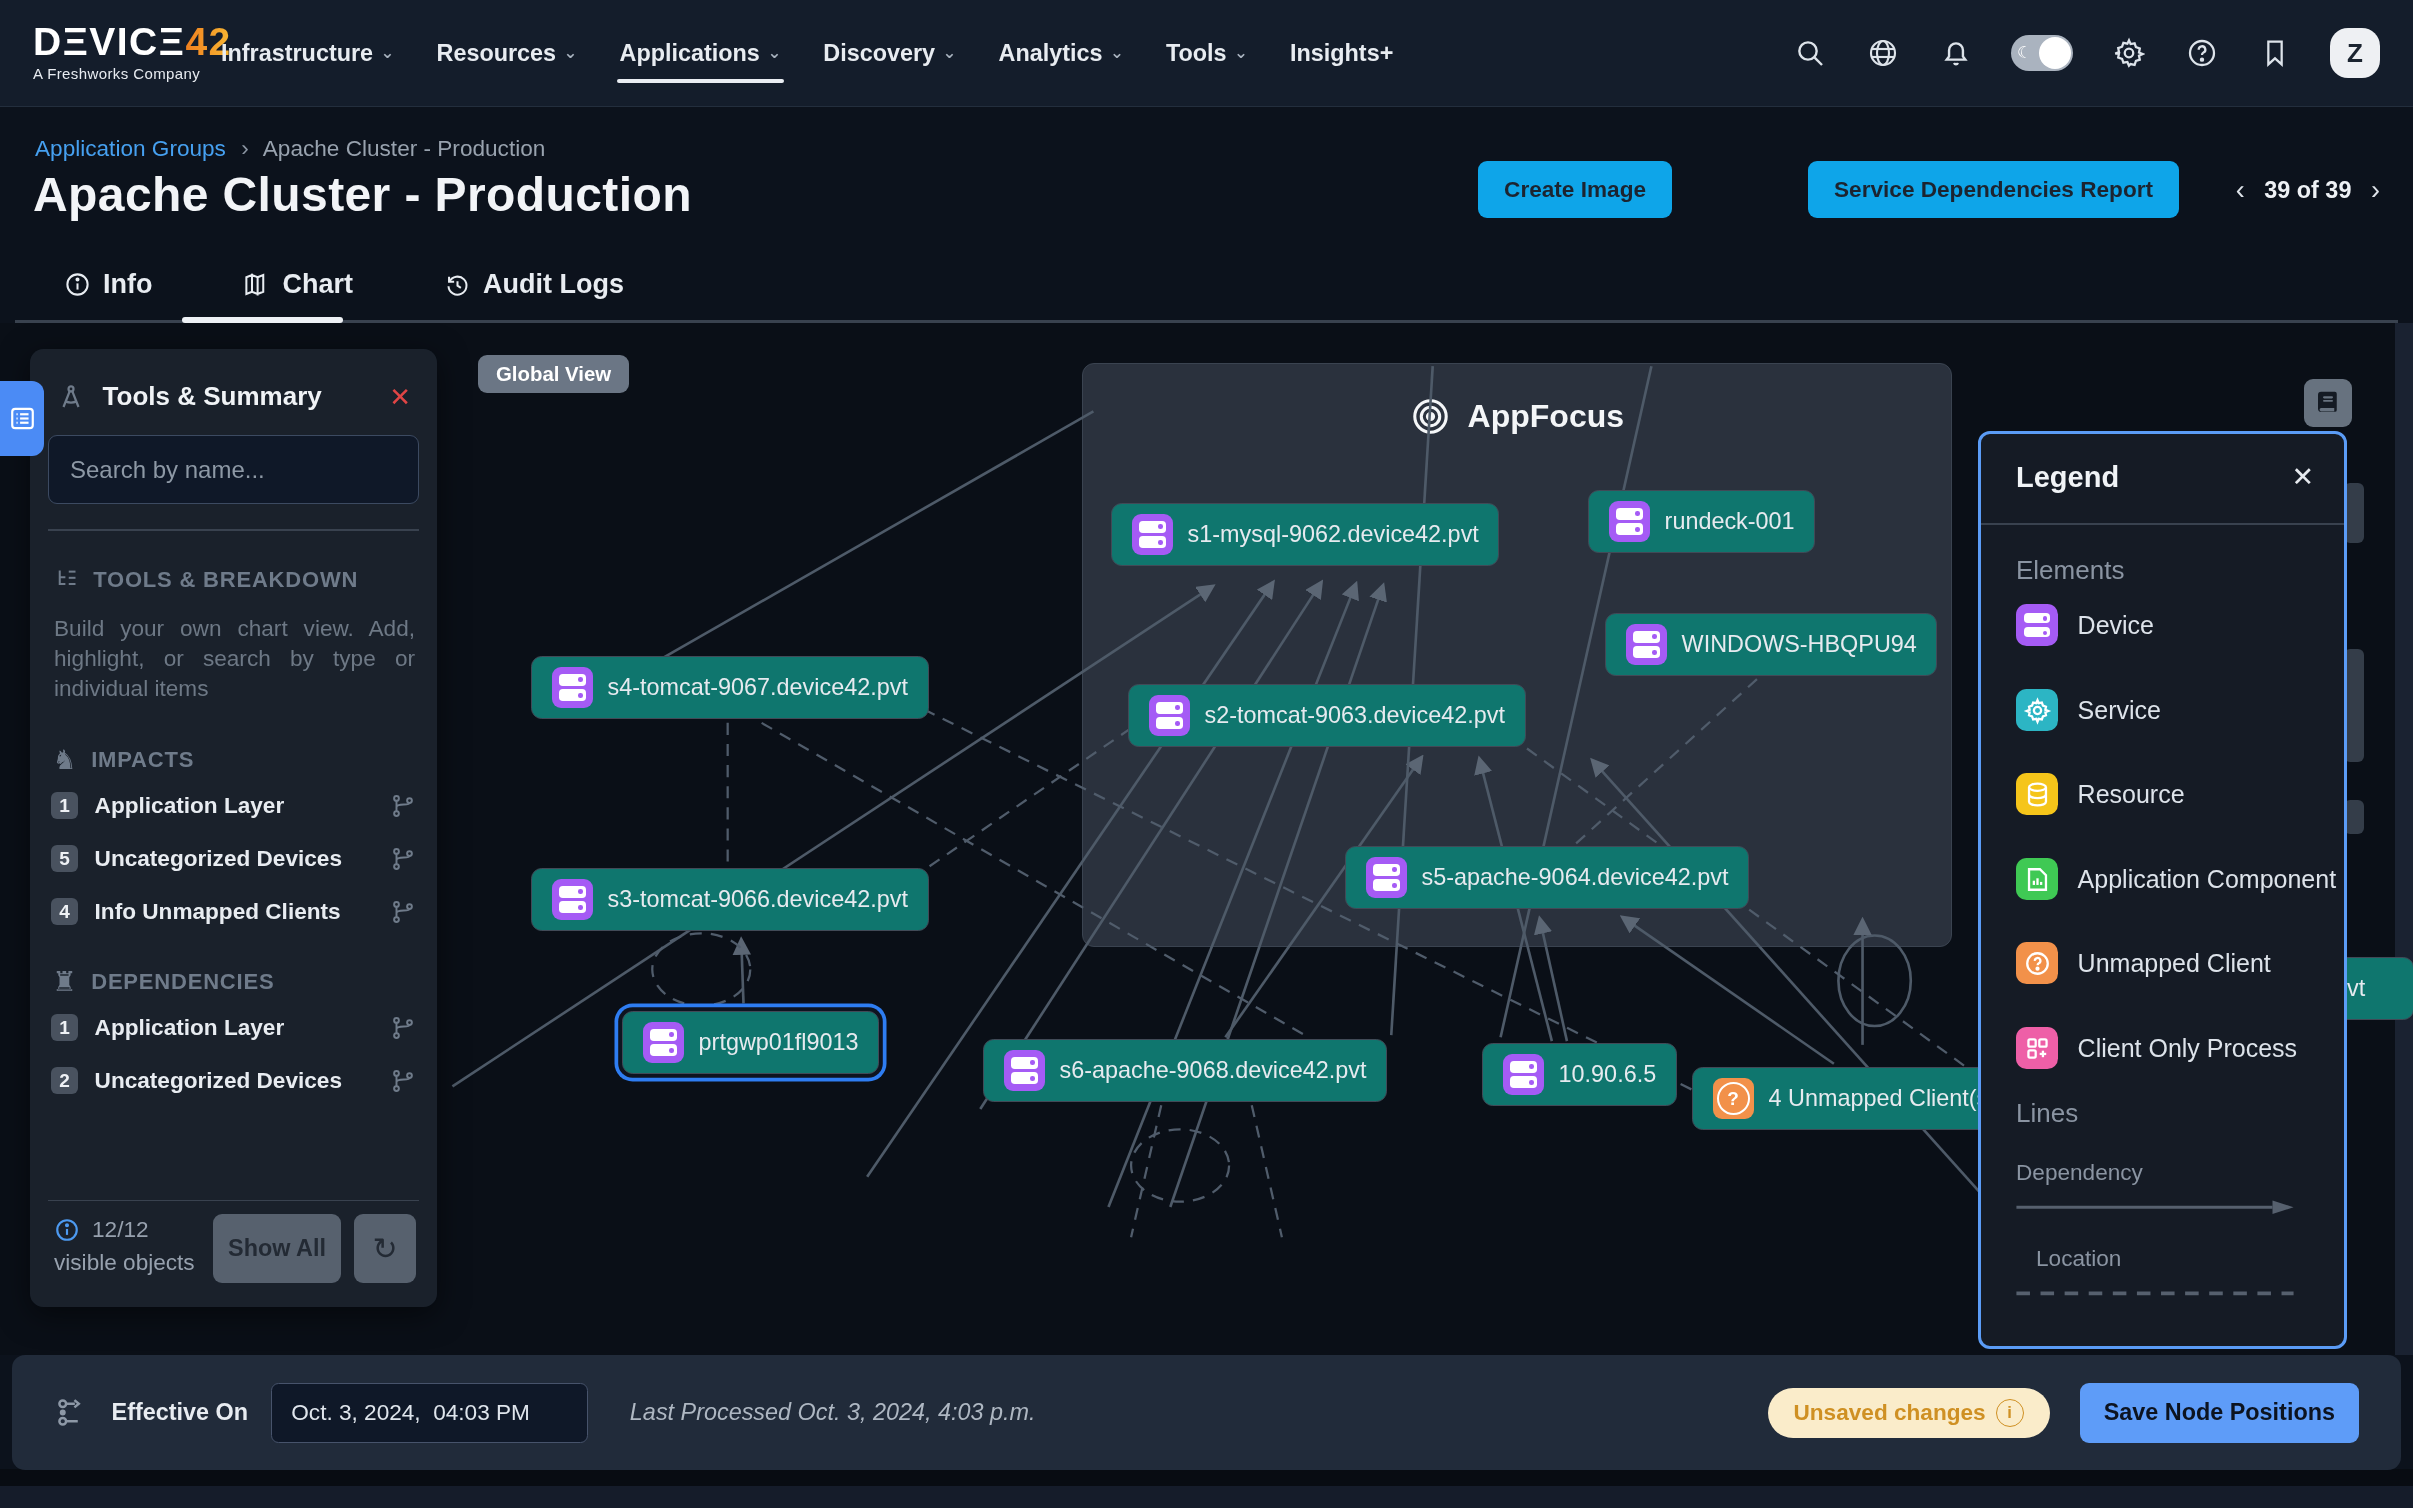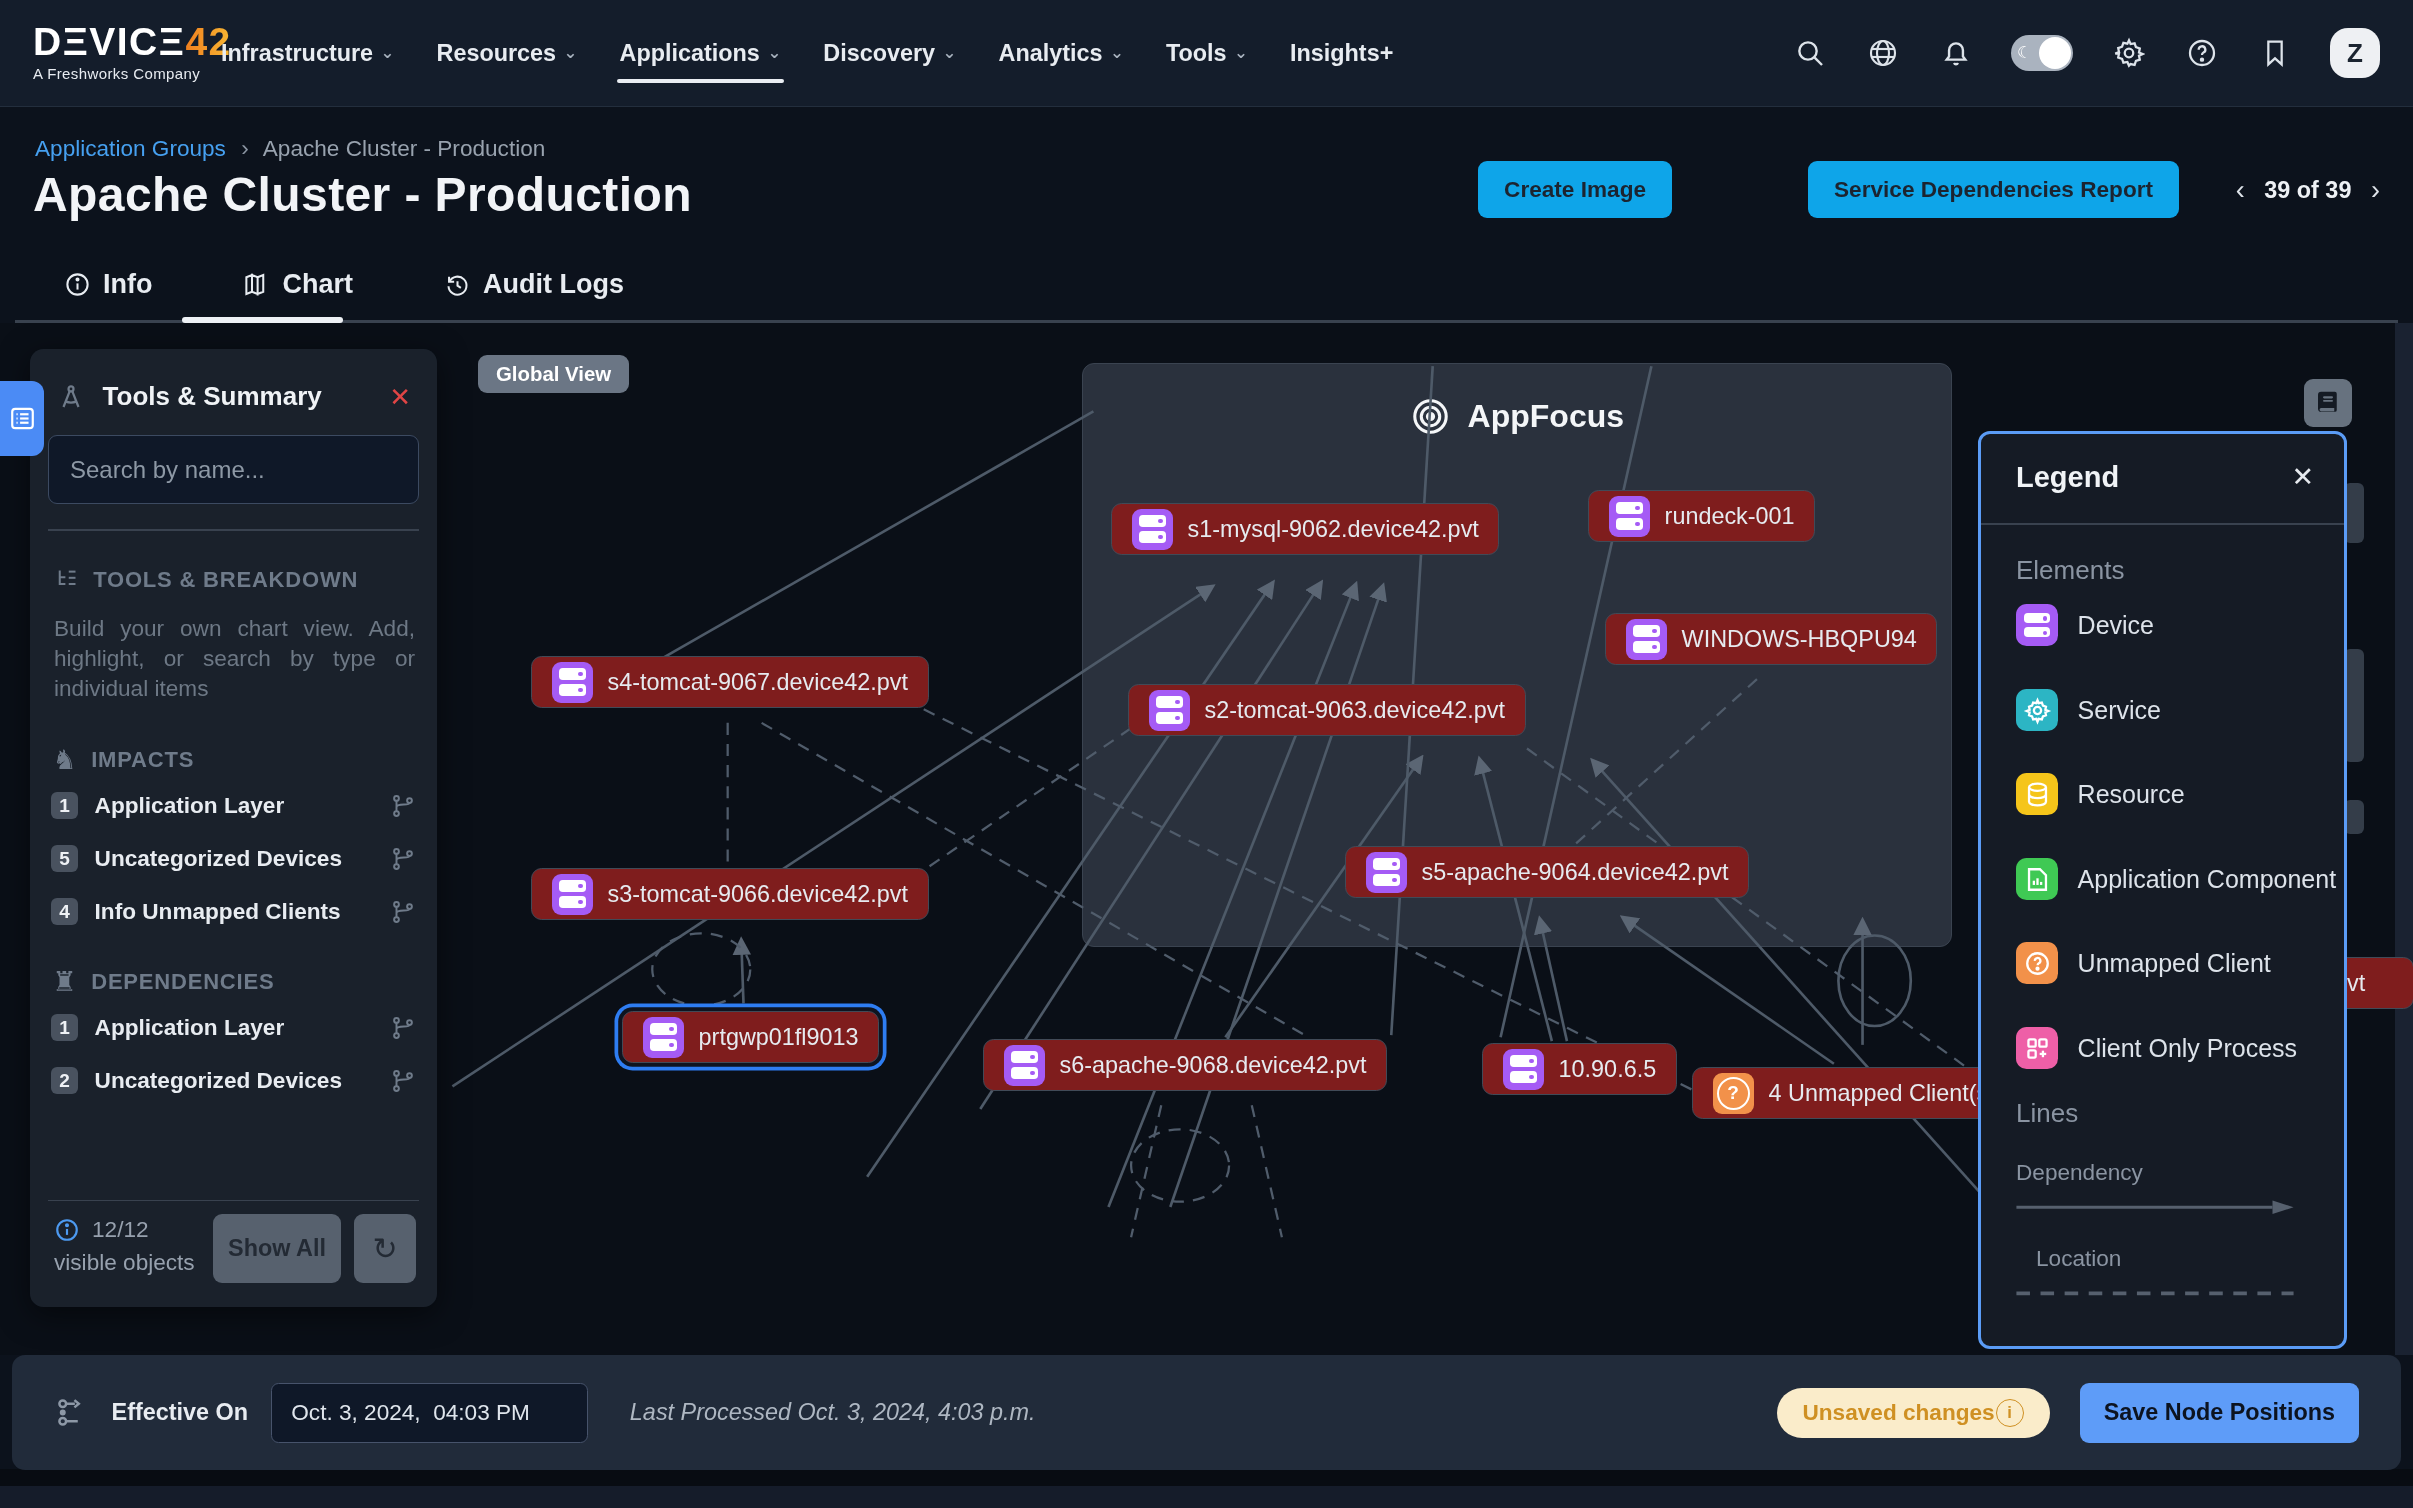--- a/index.html
+++ b/index.html
@@ -42,22 +42,22 @@
   .chart{position:absolute;left:0;top:323px;width:2413px;height:1032px;background:#0a0f17;overflow:hidden;}
   .rstrip{position:absolute;right:0;top:0;width:18px;height:1032px;background:#1a2231;}
   .gview{position:absolute;left:478px;top:32px;background:#6b7685;color:#fff;font-size:20.4px;font-weight:bold;
     padding:7.5px 18px;border-radius:9px;}
   .appfocus{position:absolute;left:1082px;top:40px;width:868px;height:582px;background:#2a313d;border:1.5px solid #3a4350;border-radius:12px;}
   .af-title{position:absolute;left:0;top:32px;width:100%;display:flex;align-items:center;justify-content:center;gap:16.6px;
     color:#f4f6f8;font-size:32px;font-weight:bold;}
   .bluetab{position:absolute;left:0;top:58px;width:44px;height:75px;background:#4b8bf5;border-radius:0 12px 12px 0;
     display:flex;align-items:center;justify-content:center;cursor:pointer;z-index:25;}
   
-  .node{position:absolute;display:flex;align-items:center;gap:15px;background:#7f1d1d;border:1.5px solid #414a57;
-    border-radius:10.6px;height:52px;padding:0 19.6px;color:#e6eaef;font-size:23.4px;font-weight:500;z-index:10;cursor:pointer;box-sizing:border-box;}
+  .node{position:absolute;display:flex;align-items:center;gap:15px;background:#0f766e;border:1.5px solid #414a57;
+    border-radius:10.6px;height:63px;padding:0 19.6px;color:#e6eaef;font-size:23.4px;font-weight:500;z-index:10;cursor:pointer;box-sizing:border-box;}
   .node.sel{box-shadow:0 0 0 3.8px #0e1420,0 0 0 7.5px #2e7df2;}
   .dev-ico{width:41px;height:41px;background:#a55bf5;border-radius:9px;flex:0 0 auto;
     display:flex;flex-direction:column;justify-content:center;gap:3.8px;align-items:center;}
   .dev-ico .bar{width:27px;height:12px;background:#fff;border-radius:3.8px;position:relative;}
   .dev-ico .bar::after{content:"";position:absolute;right:3px;top:3.8px;width:4.5px;height:4.5px;border-radius:50%;background:#a55bf5;}
   .orange-ico{width:41px;height:41px;background:#f2914a;border-radius:9px;flex:0 0 auto;color:#fff;
     display:flex;align-items:center;justify-content:center;font-size:22.6px;font-weight:bold;}
   .orange-ico .q{width:29px;height:29px;border:2.3px solid #fff;border-radius:50%;display:flex;align-items:center;justify-content:center;font-size:19px;}
   
   .tools-panel{position:absolute;left:30px;top:26px;width:407px;height:958px;background:rgba(27,34,45,.96);
@@ -99,21 +99,21 @@
   .hidfrag{position:absolute;width:19.6px;background:#343d49;border-radius:6px;left:2344px;z-index:21;}
   
   .footbar{position:absolute;left:12px;top:1355px;width:2389px;height:115px;background:#212b3a;border-radius:13px;z-index:40;}
   .fb-left{position:absolute;left:42px;top:0;height:115px;display:flex;align-items:center;gap:22.6px;}
   .fb-label{color:#e8ecf1;font-size:23.4px;font-weight:600;}
   .fb-input{width:317px;height:60px;background:#0f1828;border:1.5px solid #47536b;border-radius:7.5px;color:#dfe5ec;font-size:22.6px;
     padding:0 19.6px;box-sizing:border-box;outline:none;}
   .fb-proc{color:#aeb7c2;font-size:23.4px;font-style:italic;margin-left:19.6px;}
   .fb-right{position:absolute;right:42px;top:0;height:115px;display:flex;align-items:center;gap:30px;}
   .unsaved{background:#faecca;color:#cf9023;font-size:22.6px;font-weight:600;height:50px;padding:0 26px;border-radius:26px;
-    display:flex;align-items:center;gap:1px;}
+    display:flex;align-items:center;gap:10px;}
   .unsaved .i{width:26px;height:26px;border:1.5px solid #cf9023;border-radius:50%;font-size:16.6px;display:flex;align-items:center;justify-content:center;font-style:normal;}
   .savebtn{background:#5e9cf8;color:#0c1320;font-size:23.4px;font-weight:bold;height:60px;padding:0 24px;border-radius:9px;
     display:flex;align-items:center;justify-content:center;cursor:pointer;}
   .below{position:absolute;left:0;top:1469px;width:2413px;height:16.6px;background:#080c12;}
   .below2{position:absolute;left:0;top:1486px;width:2413px;height:22.6px;background:#151c2a;}
   svg.edges{position:absolute;left:0;top:0;width:2413px;height:1032px;z-index:5;pointer-events:none;}
 </style>
 </head>
 <body>
 

